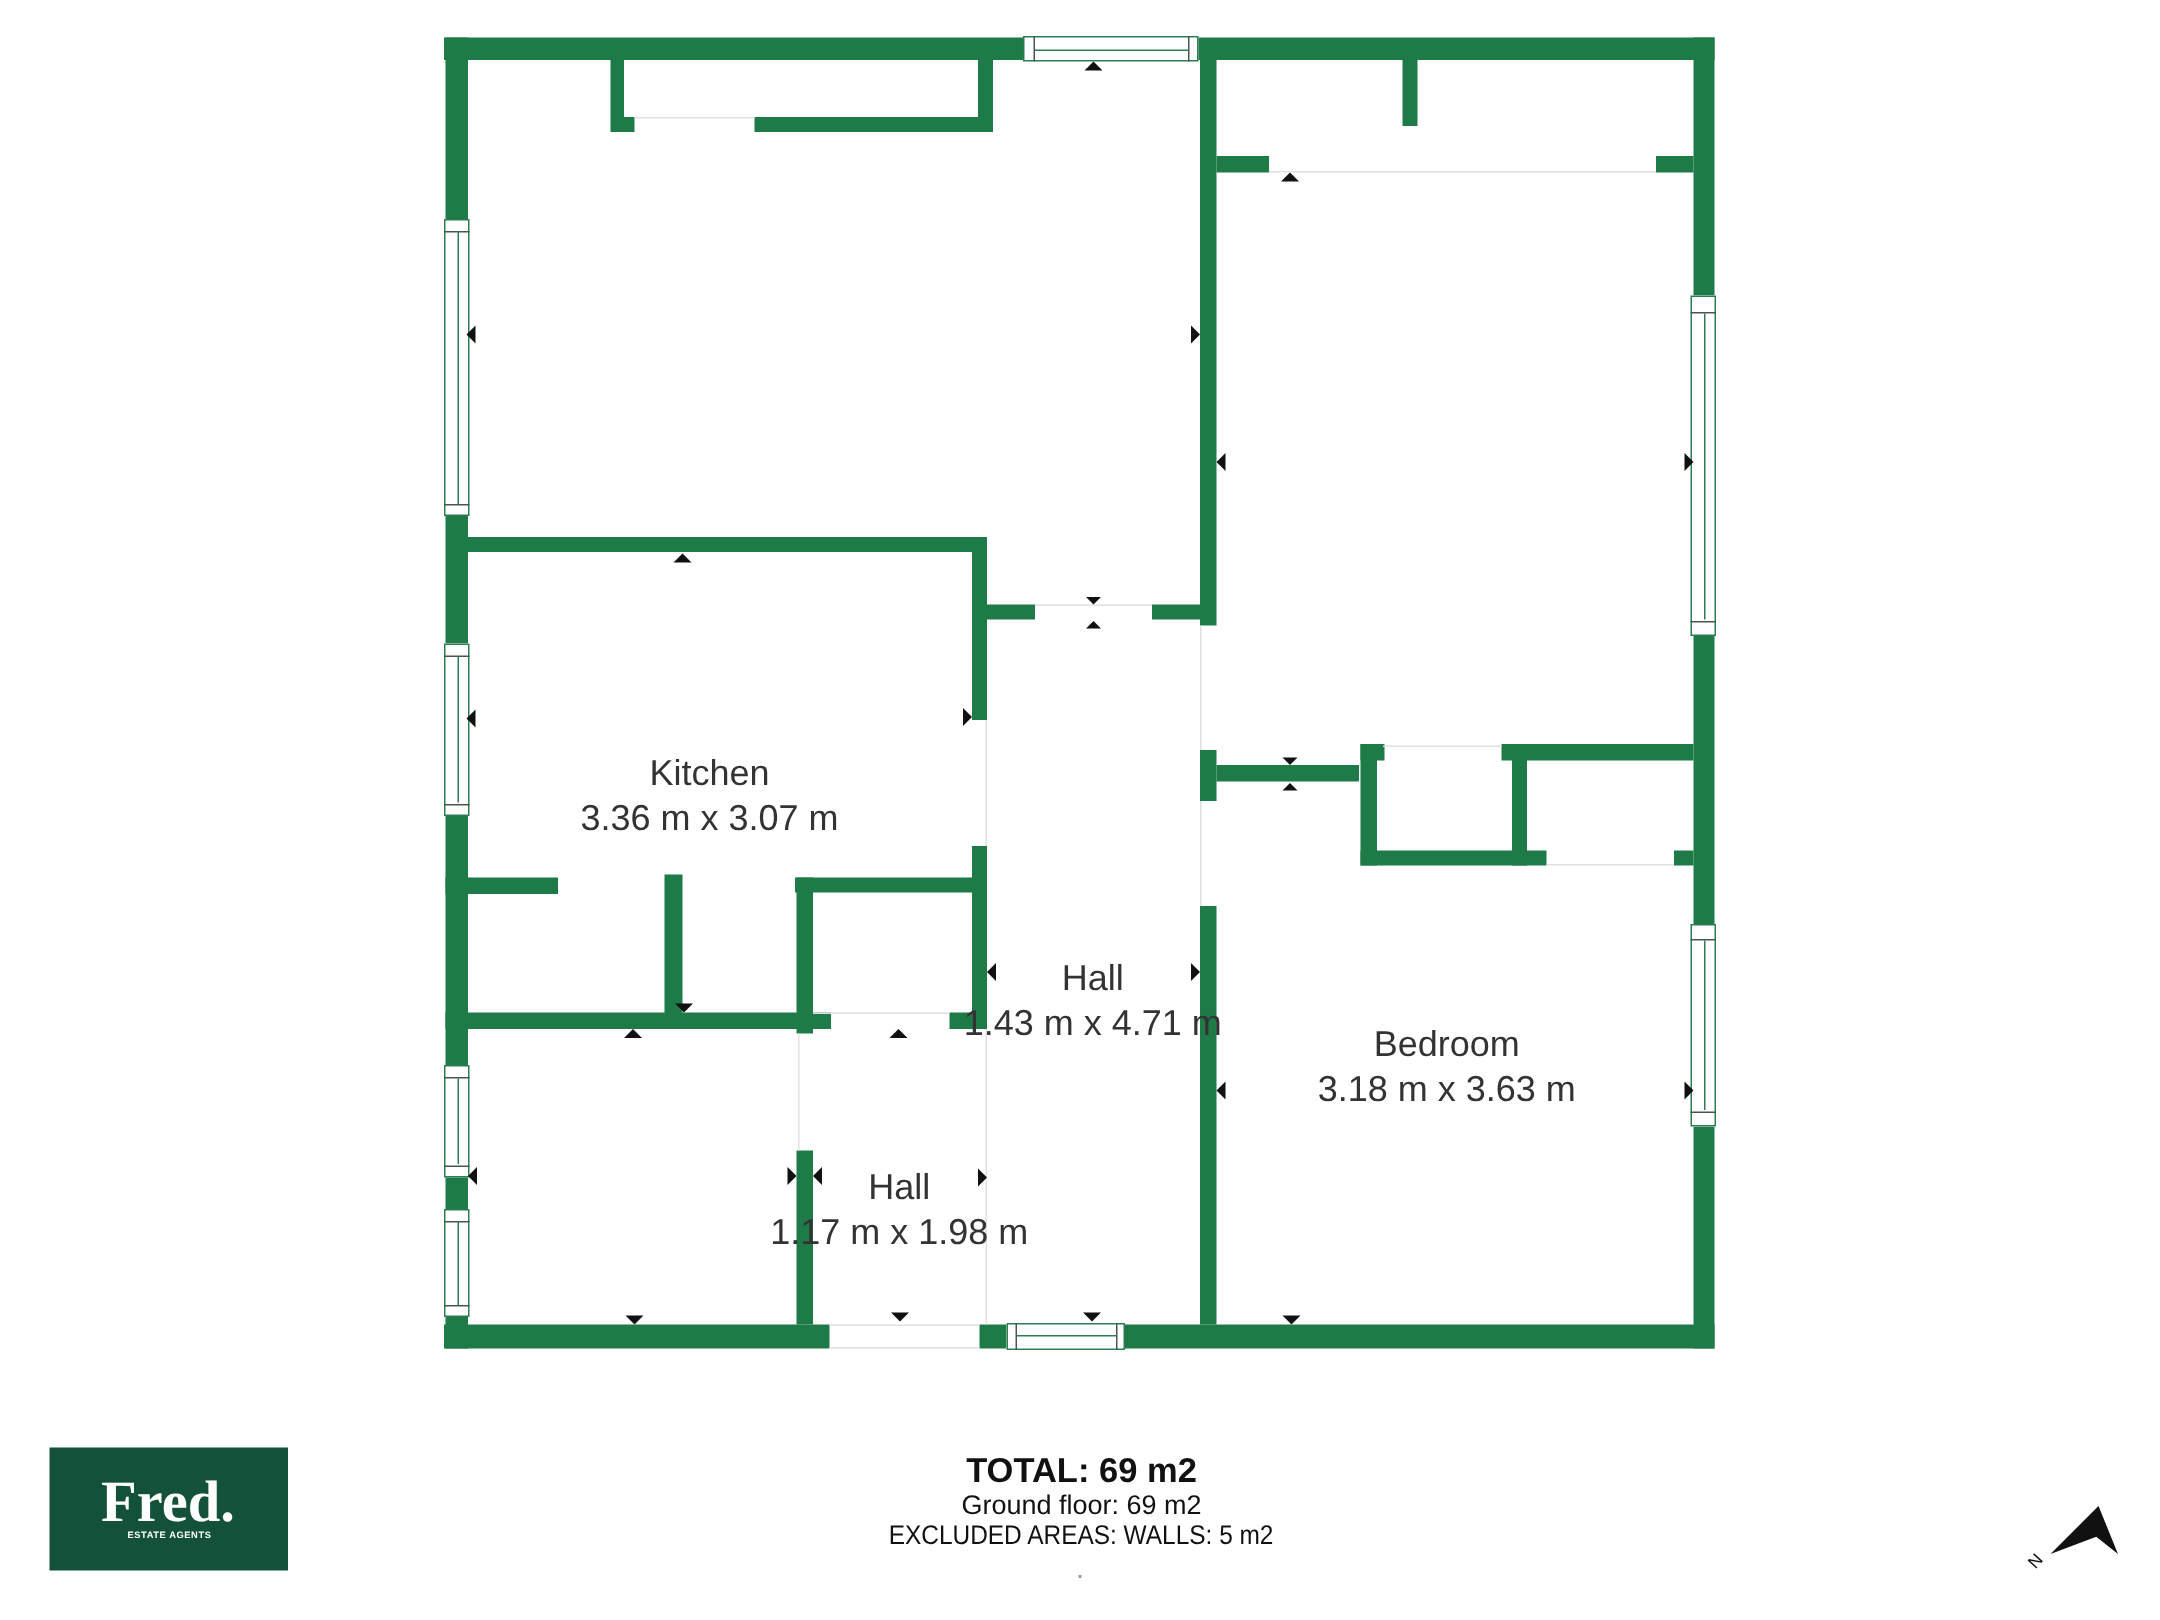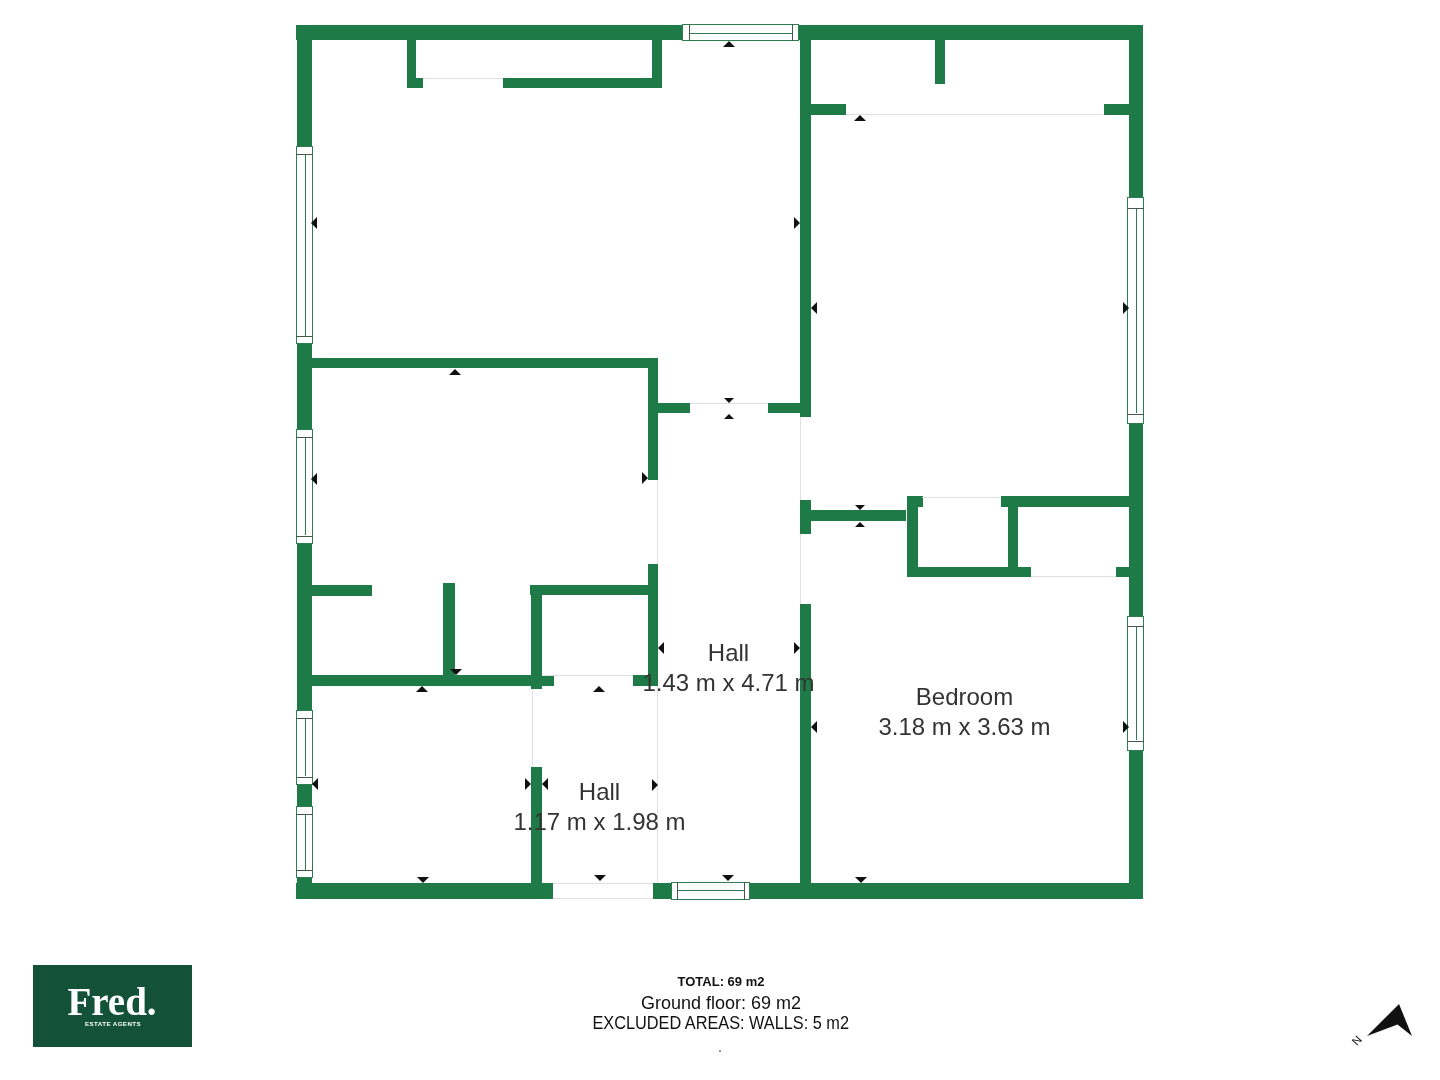--- a/index.html
+++ b/index.html
@@ -225,39 +225,40 @@
 
 <div class="td s" style="left:724.3px;top:398.3px"></div>
 
 <div class="tu s" style="left:724.2px;top:414.3px"></div>
 
 <div class="td s" style="left:855px;top:505.2px"></div>
 
 <div class="tu s" style="left:855px;top:521.5px"></div>
 
 
+<div class="lbl" style="left:473px;top:530.5px">Kitchen<br>3.36 m x 3.07 m</div>
 
 
 <div class="lbl" style="left:728.5px;top:667.5px">Hall<br>1.43 m x 4.71 m</div>
 
 
 <div class="lbl" style="left:599.5px;top:806.5px">Hall<br>1.17 m x 1.98 m</div>
 
 <div class="lbl" style="left:964.5px;top:712px">Bedroom<br>3.18 m x 3.63 m</div>
 
 <div style="position:absolute;left:32.5px;top:964.5px;width:159px;height:82.5px;background:#135238;"></div>
 
 <div style="position:absolute;left:32.5px;top:982px;width:159px;text-align:center;color:#fff;
             font-family:'Liberation Serif',serif;font-weight:bold;font-size:39px;line-height:39px;">Fred.</div>
 
 <div style="position:absolute;left:33.5px;top:1019.5px;width:159px;text-align:center;color:#fff;
             font-size:6.2px;letter-spacing:0.4px;font-weight:bold;">ESTATE AGENTS</div>
 
 <div style="position:absolute;left:0;top:969.8px;width:1442px;text-align:center;color:#111;
-            font-size:18px;line-height:20.7px;"><span style="font-size:13px;font-weight:bold;">TOTAL: 69 m2</span><br>Ground floor: 69 m2<br><span style="display:inline-block;transform:scaleX(0.905);transform-origin:center;">EXCLUDED AREAS: WALLS: 5 m2</span></div>
+            font-size:18px;line-height:20.7px;"><span style="font-size:23px;font-weight:bold;">TOTAL: 69 m2</span><br>Ground floor: 69 m2<br><span style="display:inline-block;transform:scaleX(0.905);transform-origin:center;">EXCLUDED AREAS: WALLS: 5 m2</span></div>
 
 <div style="position:absolute;left:719px;top:1050px;width:2px;height:2px;background:#999;"></div>
 
 <svg style="position:absolute;left:1340px;top:990px" width="90" height="70" viewBox="0 0 90 70">
   <polygon points="59,14 27,46 57.5,34.5 72,46" fill="#111"></polygon>
   <text x="13" y="54.5" font-family="Liberation Sans" font-size="11.5" fill="#111" transform="rotate(-48 17 51)">N</text>
 </svg>
 
 </div>
 

